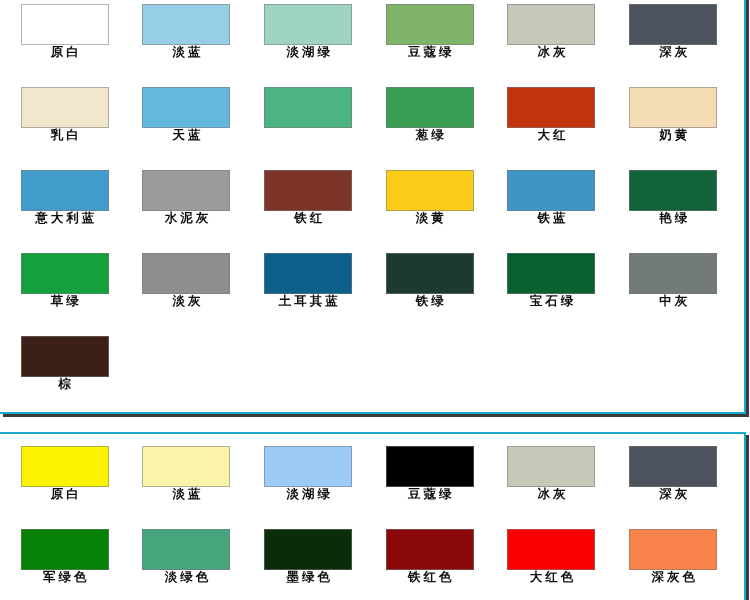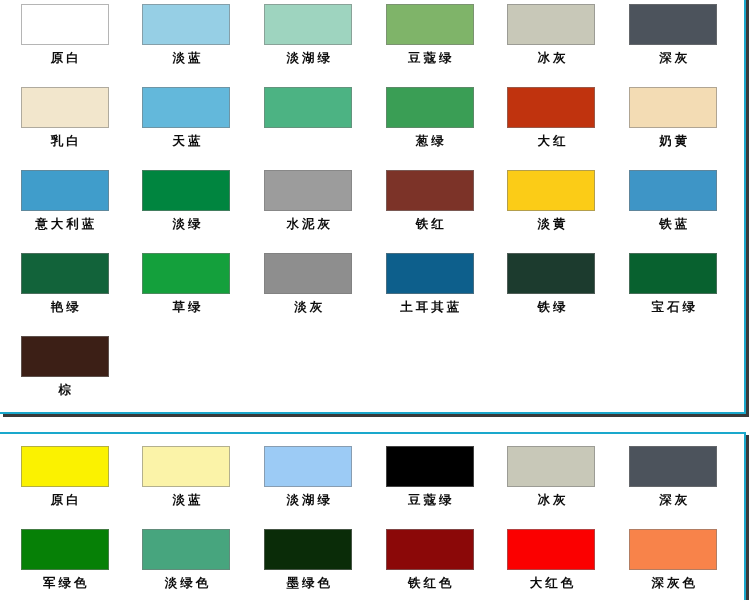--- a/index.html
+++ b/index.html
@@ -64,21 +64,21 @@
   }
 
   .swatch-chip {
     width: 88px;
     height: 41px;
     box-sizing: border-box;
     border: 1px solid rgba(120,120,120,0.55);
   }
 
   .swatch-label {
-    margin-top: 7px;
+    margin-top: 1px;
     font-size: 12.5px;
     font-weight: bold;
     color: #0d0d0d;
     letter-spacing: 3px;
     text-indent: 3px;
     line-height: 1;
     white-space: nowrap;
     text-align: center;
   }
   .swatch-label:empty {
@@ -139,24 +139,20 @@
 
     <div class="swatch-cell">
       <div class="swatch-chip" style="background-color: rgb(243, 220, 180);"></div>
       <div class="swatch-label">奶黄</div>
     </div>
     <div class="swatch-cell">
       <div class="swatch-chip" style="background-color: rgb(64, 157, 203);"></div>
       <div class="swatch-label">意大利蓝</div>
     </div>
     <div class="swatch-cell">
-      <div class="swatch-chip" style="background-color: rgb(0, 133, 63);"></div>
-      <div class="swatch-label">淡绿</div>
-    </div>
-    <div class="swatch-cell">
       <div class="swatch-chip" style="background-color: rgb(156, 156, 156);"></div>
       <div class="swatch-label">水泥灰</div>
     </div>
     <div class="swatch-cell">
       <div class="swatch-chip" style="background-color: rgb(124, 51, 40);"></div>
       <div class="swatch-label">铁红</div>
     </div>
 
     <div class="swatch-cell">
       <div class="swatch-chip" style="background-color: rgb(251, 204, 23);"></div>
@@ -185,20 +181,24 @@
     </div>
     <div class="swatch-cell">
       <div class="swatch-chip" style="background-color: rgb(28, 59, 46);"></div>
       <div class="swatch-label">铁绿</div>
     </div>
     <div class="swatch-cell">
       <div class="swatch-chip" style="background-color: rgb(8, 97, 47);"></div>
       <div class="swatch-label">宝石绿</div>
     </div>
     <div class="swatch-cell">
+      <div class="swatch-chip" style="background-color: rgb(114, 123, 120);"></div>
+      <div class="swatch-label">中灰</div>
+    </div>
+    <div class="swatch-cell">
       <div class="swatch-chip" style="background-color: rgb(60, 31, 22);"></div>
       <div class="swatch-label">棕</div>
     </div>
 
   </div>
 </div>
 
 <div class="panel panel-bottom" style="border-color: rgb(26, 168, 204); box-shadow: rgb(58, 58, 58) 3px 3px 0px 0px;">
   <div class="swatch-grid">
 

